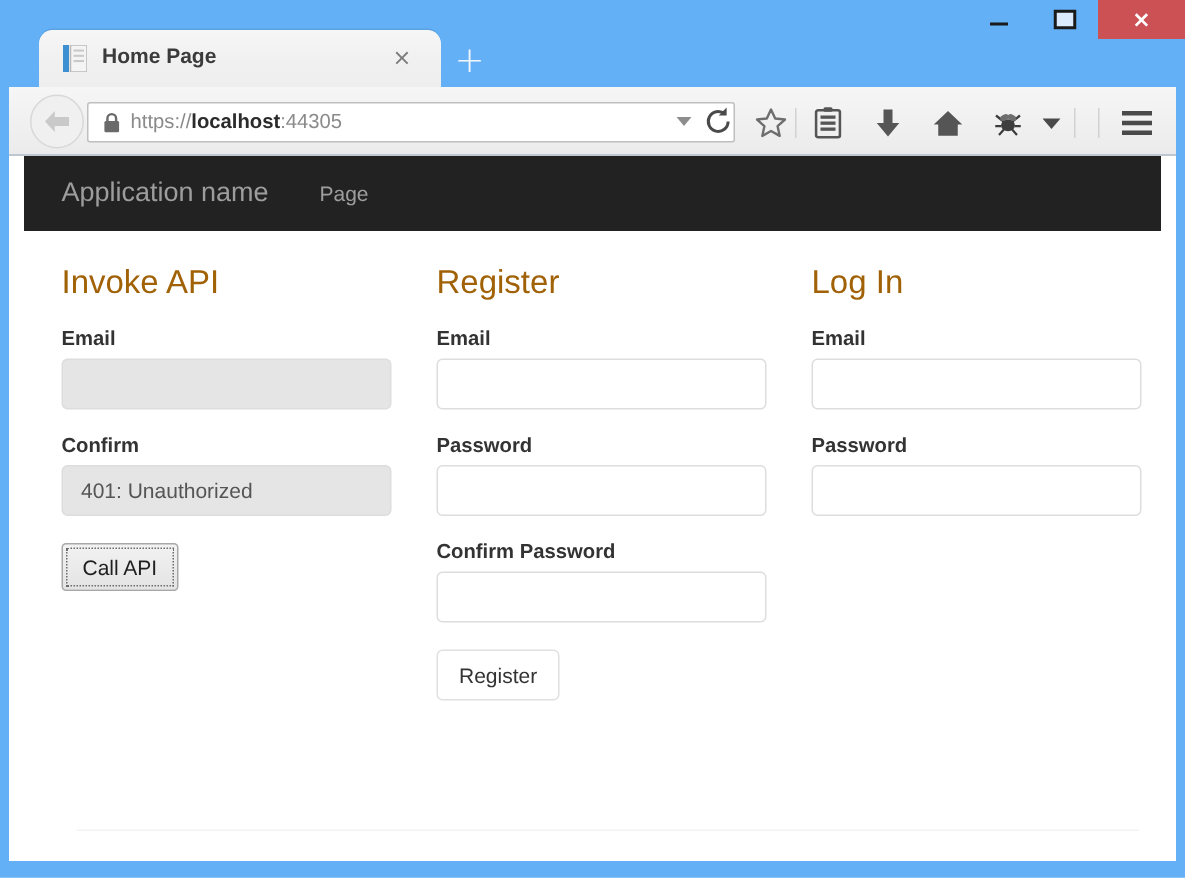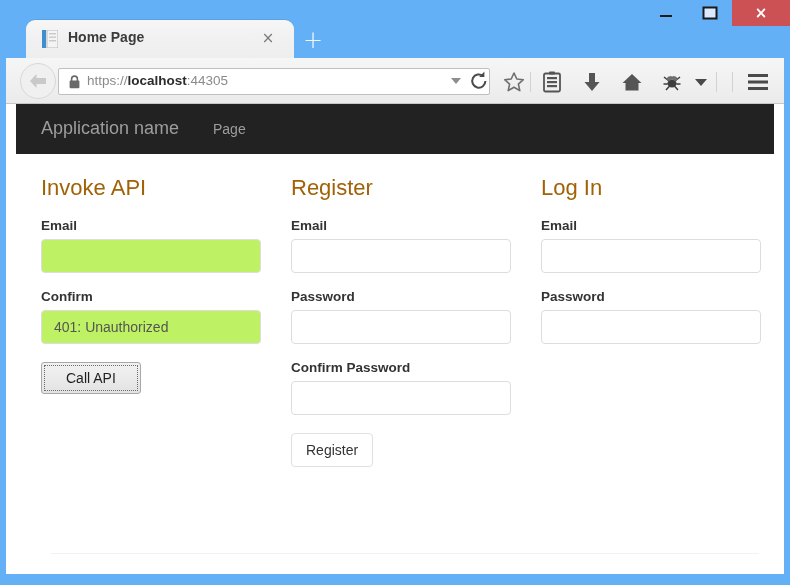--- a/index.html
+++ b/index.html
@@ -260,41 +260,41 @@
     padding: 6px 12px;
     font-size: 14px;
     color: #555555;
     background: #ffffff;
     border: 1px solid #dddddd;
     border-radius: 4px;
     font-family: "Liberation Sans", sans-serif;
     outline: none;
   }
   .form-control.readonly {
-    background: #bef264;
+    background: #e5e5e5;
     color: #555555;
   }
 
   
   .btn-default {
     display: inline-block;
     padding: 6px 14px;
     font-size: 14px;
     color: #333333;
     background: #ffffff;
     border: 1px solid #e0e0e0;
     border-radius: 4px;
     font-family: "Liberation Sans", sans-serif;
     cursor: pointer;
     line-height: 1.45;
   }
   
   .btn-native {
     display: inline-block;
-    padding: 5px 24px;
+    padding: 5px 13px;
     font-size: 14px;
     color: #1f1f1f;
     background: linear-gradient(to bottom, #f2f2f2 0%, #e3e3e3 100%);
     border: 1px solid #a8a8a8;
     border-radius: 3px;
     outline: 1px dotted #6b6b6b;
     outline-offset: -4px;
     font-family: "Liberation Sans", sans-serif;
     cursor: pointer;
     line-height: 1.45;

